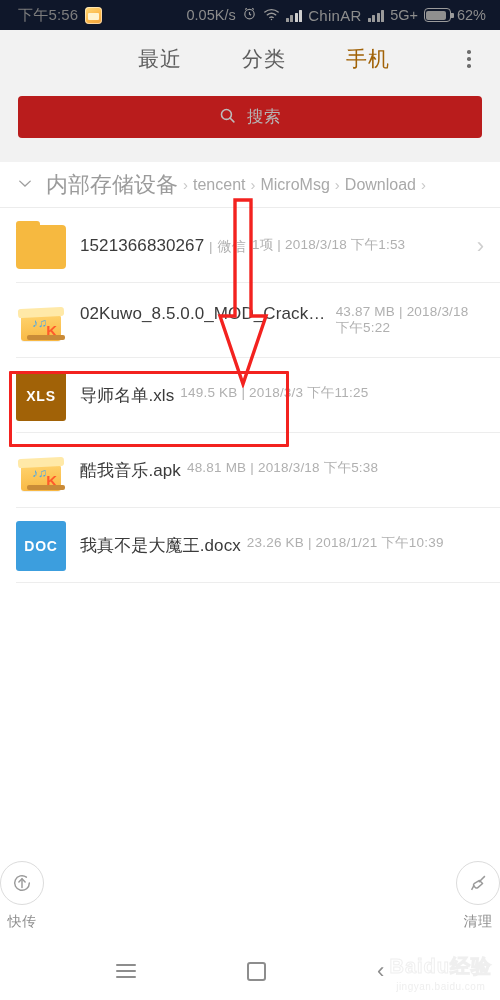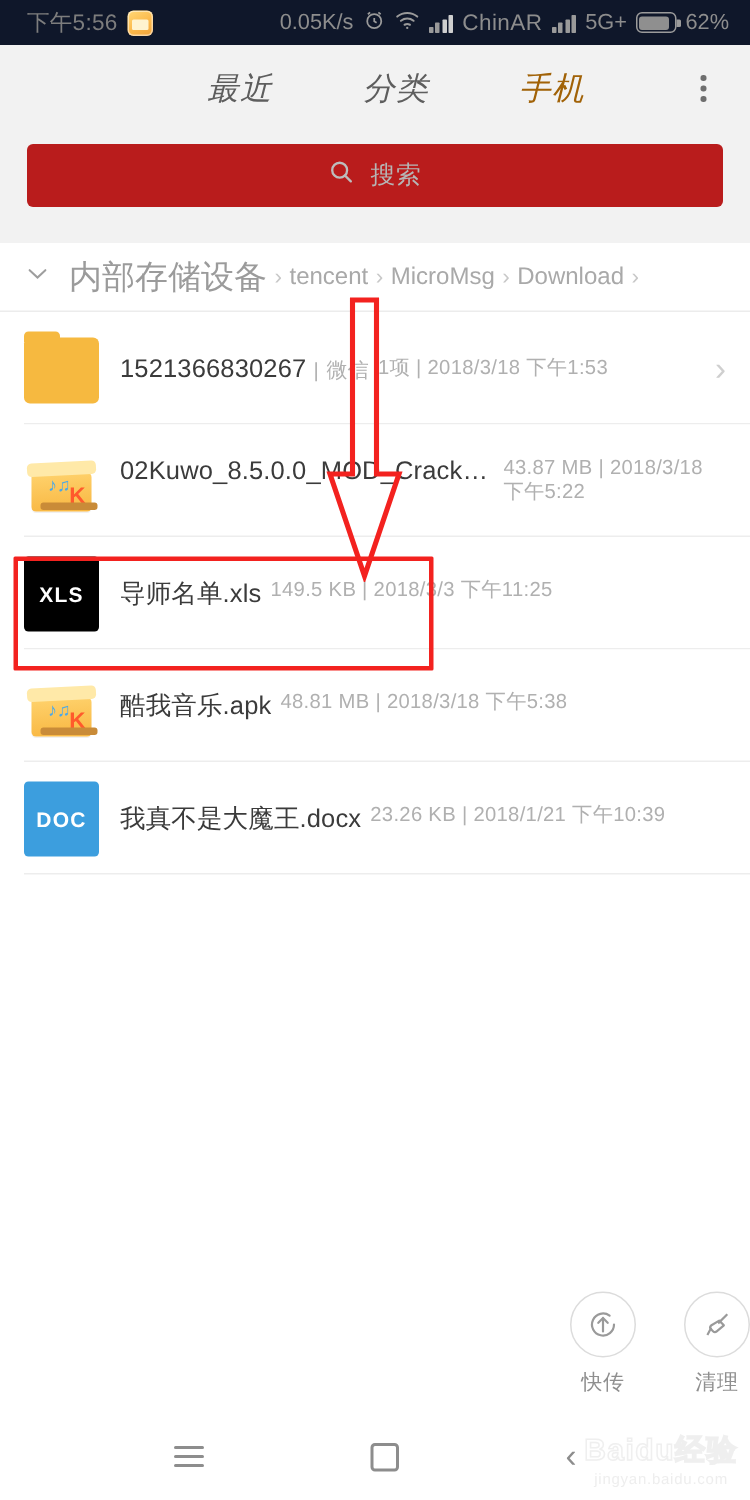--- a/index.html
+++ b/index.html
@@ -63,21 +63,21 @@
     width: 78%; background: #8f8f8f; border-radius: 2px;
   }
 
   
   .tabbar {
     height: 58px; background: #f2f2f2;
     display: flex; align-items: center;
     padding: 0 18px;
     position: relative;
   }
-  .tabs { display: flex; align-items: center; gap: 60px; margin: 0 auto; padding-left: 28px; font-style: italic; }
+  .tabs { display: flex; align-items: center; gap: 60px; margin: 0 auto; padding-left: 28px; }
   .tab { font-size: 21px; color: #5e5e5e; letter-spacing: 1px; }
   .tab.active { color: #a16207; }
   .more-btn {
     position: absolute; right: 18px; top: 50%; transform: translateY(-50%);
     width: 26px; height: 26px; display: flex; flex-direction: column;
     align-items: center; justify-content: center; gap: 3.5px;
   }
   .more-btn i { width: 3.6px; height: 3.6px; border-radius: 50%; background: #6e6e6e; display: block; }
 
   
@@ -121,21 +121,21 @@
   .ico-folder::before {
     content: ""; position: absolute; left: 0; top: -4px; width: 24px; height: 7px;
     background: #f6b940; border-radius: 3px 3px 0 0;
   }
 
   .ico-badge {
     width: 50px; height: 50px; border-radius: 3px;
     display: flex; align-items: center; justify-content: center;
     font-size: 14px; font-weight: bold; color: #fff; letter-spacing: .8px;
   }
-  .ico-xls { background: #000000; }
+  .ico-xls { background: #a16207; }
   .ico-doc { background: #3c9ede; }
 
   .ico-apk {
     width: 50px; height: 50px; position: relative;
     display: flex; align-items: flex-end; justify-content: center;
   }
   .apk-box {
     width: 40px; height: 26px; background: linear-gradient(175deg,#ffd36e,#f8b640);
     border-radius: 3px; position: relative; margin-bottom: 5px;
     box-shadow: 0 1px 0 rgba(0,0,0,.06);
@@ -167,21 +167,21 @@
   
   .anno-box {
     position: absolute; border: 3px solid #f3221f;
     pointer-events: none; border-radius: 1px;
   }
   .anno-arrow { position: absolute; pointer-events: none; }
 
   
   .bottom-tools {
     position: absolute; left: 0; right: 0; bottom: 58px;
-    height: 92px; display: flex; align-items: center; justify-content: flex-end;
+    height: 92px; display: flex; align-items: center; justify-content: space-between;
     gap: 32px; background: #fff;
   }
   .tool { display: flex; flex-direction: column; align-items: center; gap: 8px; }
   .tool-circle {
     width: 44px; height: 44px; border-radius: 50%;
     border: 1.3px solid #dcdcdc; display: flex; align-items: center; justify-content: center;
   }
   .tool-label { font-size: 14px; color: #8f8f8f; letter-spacing: .5px; }
 
   

